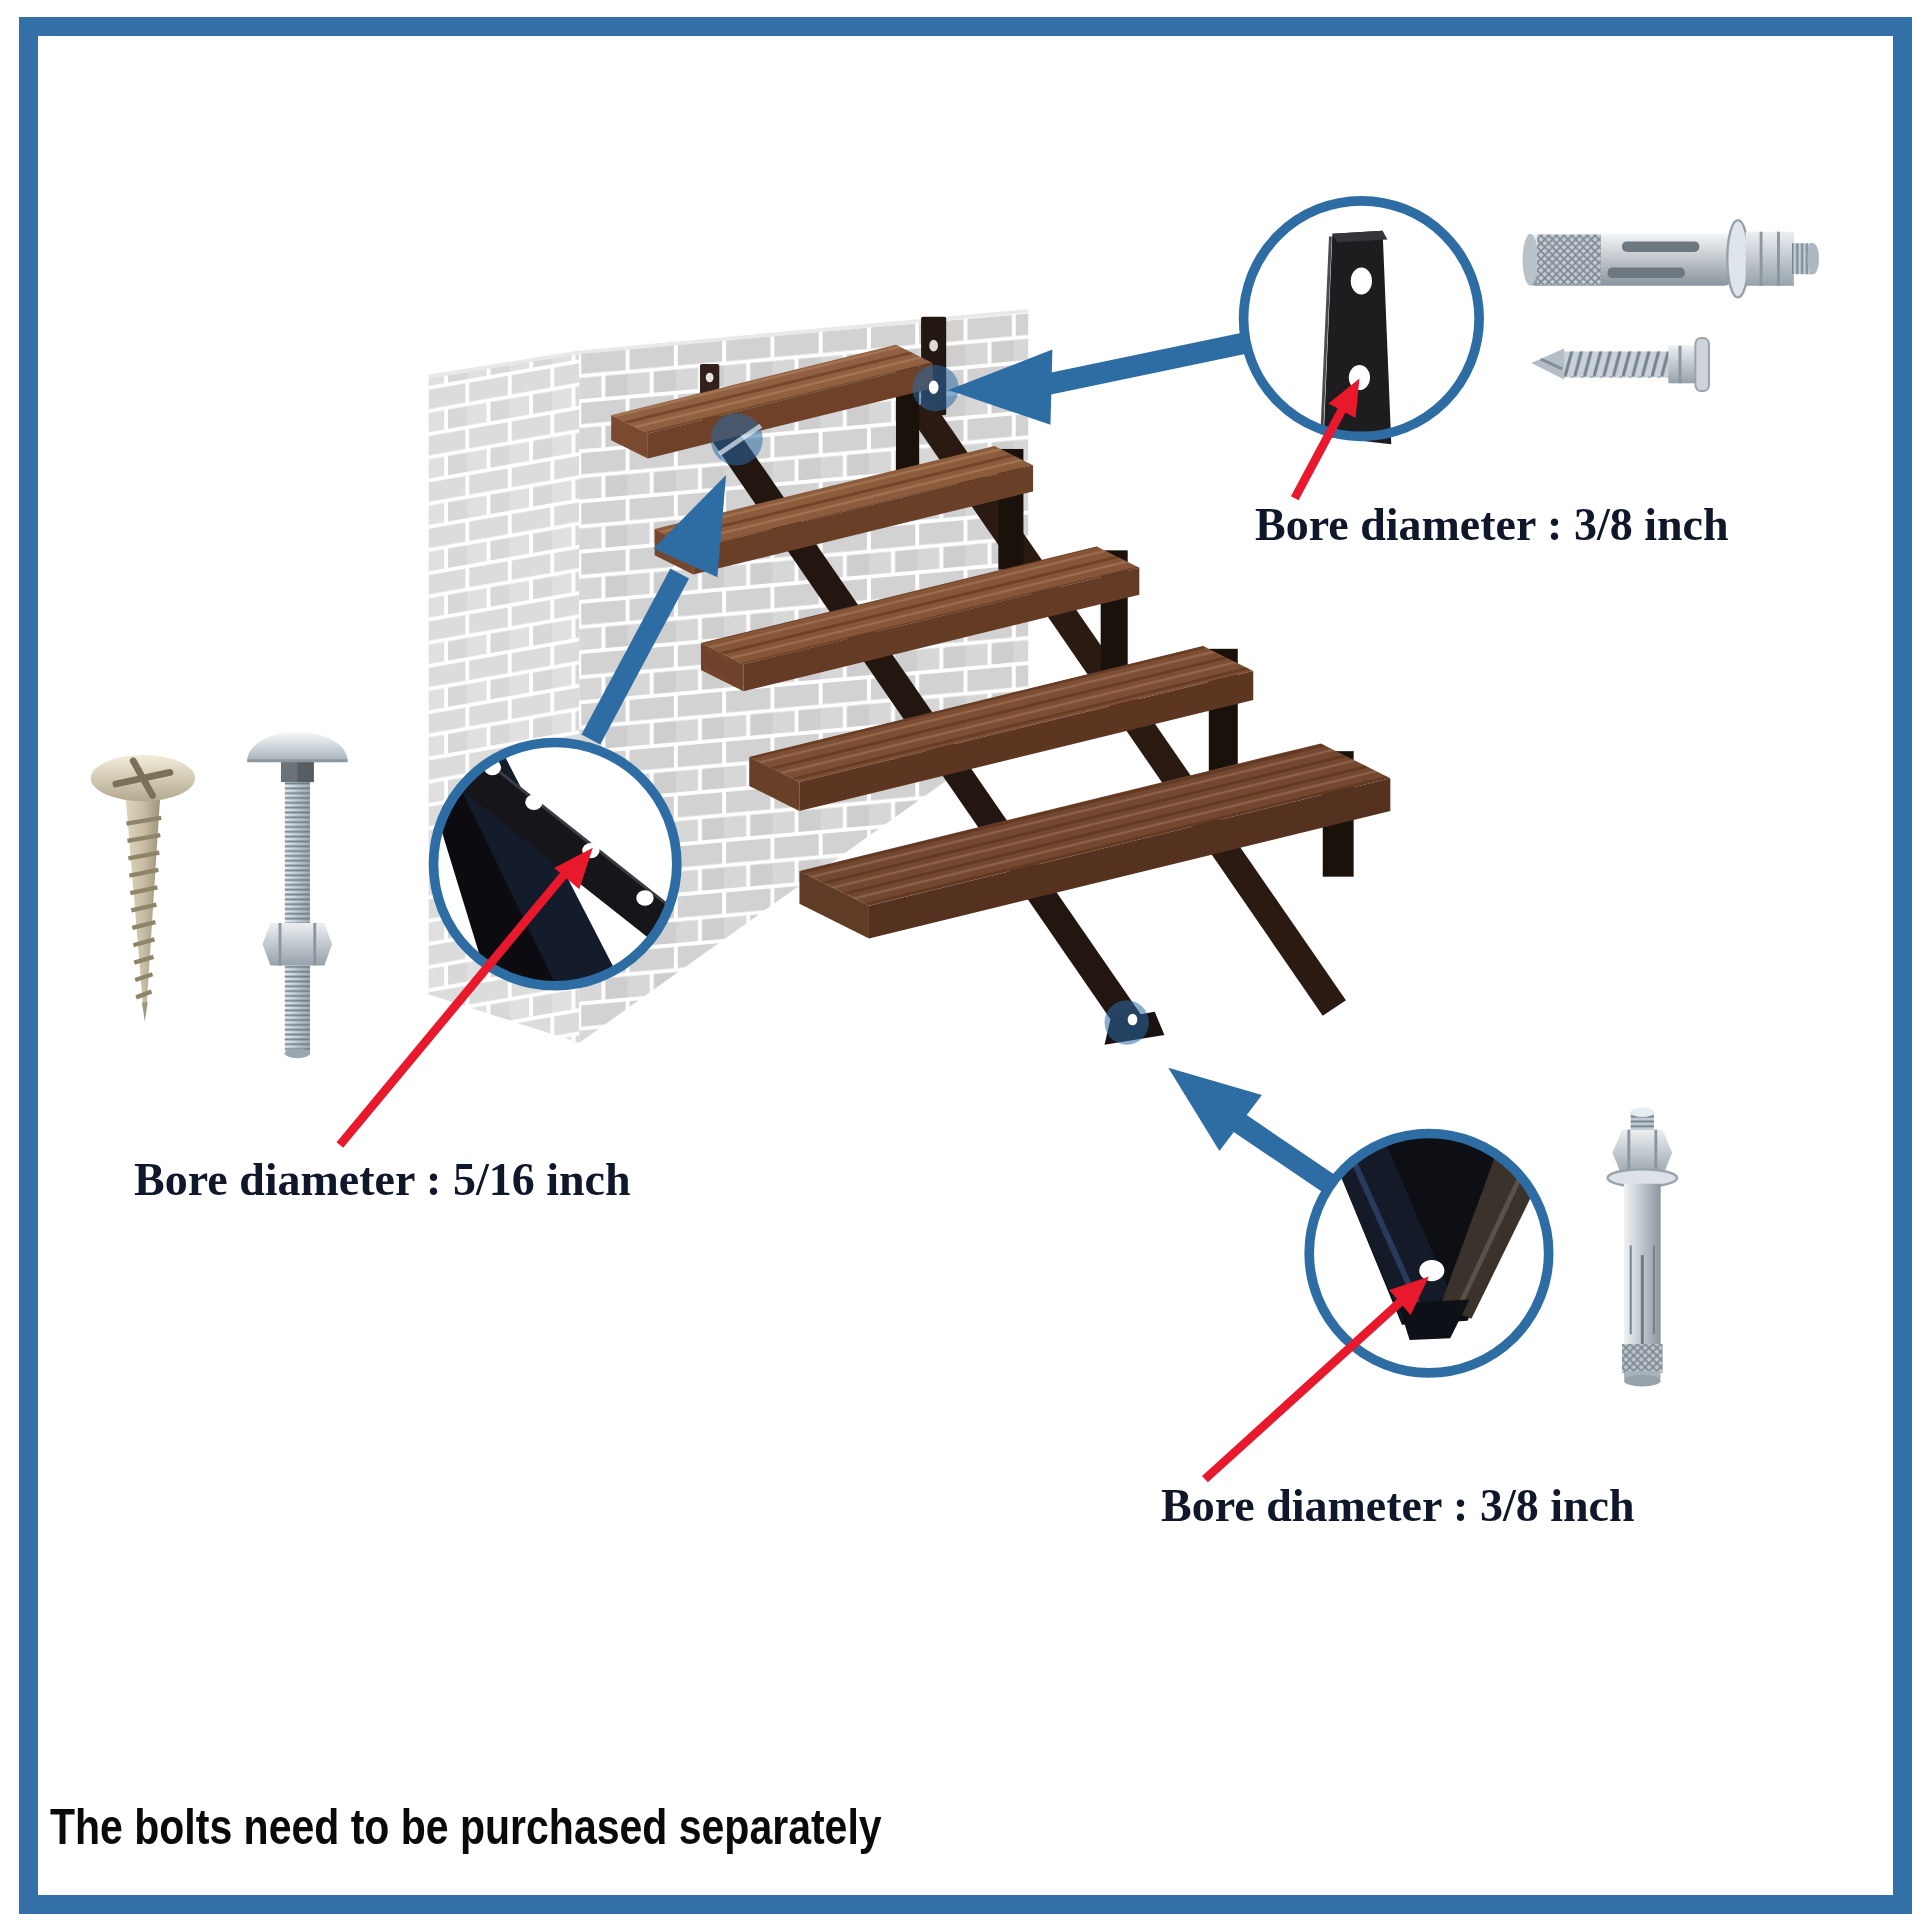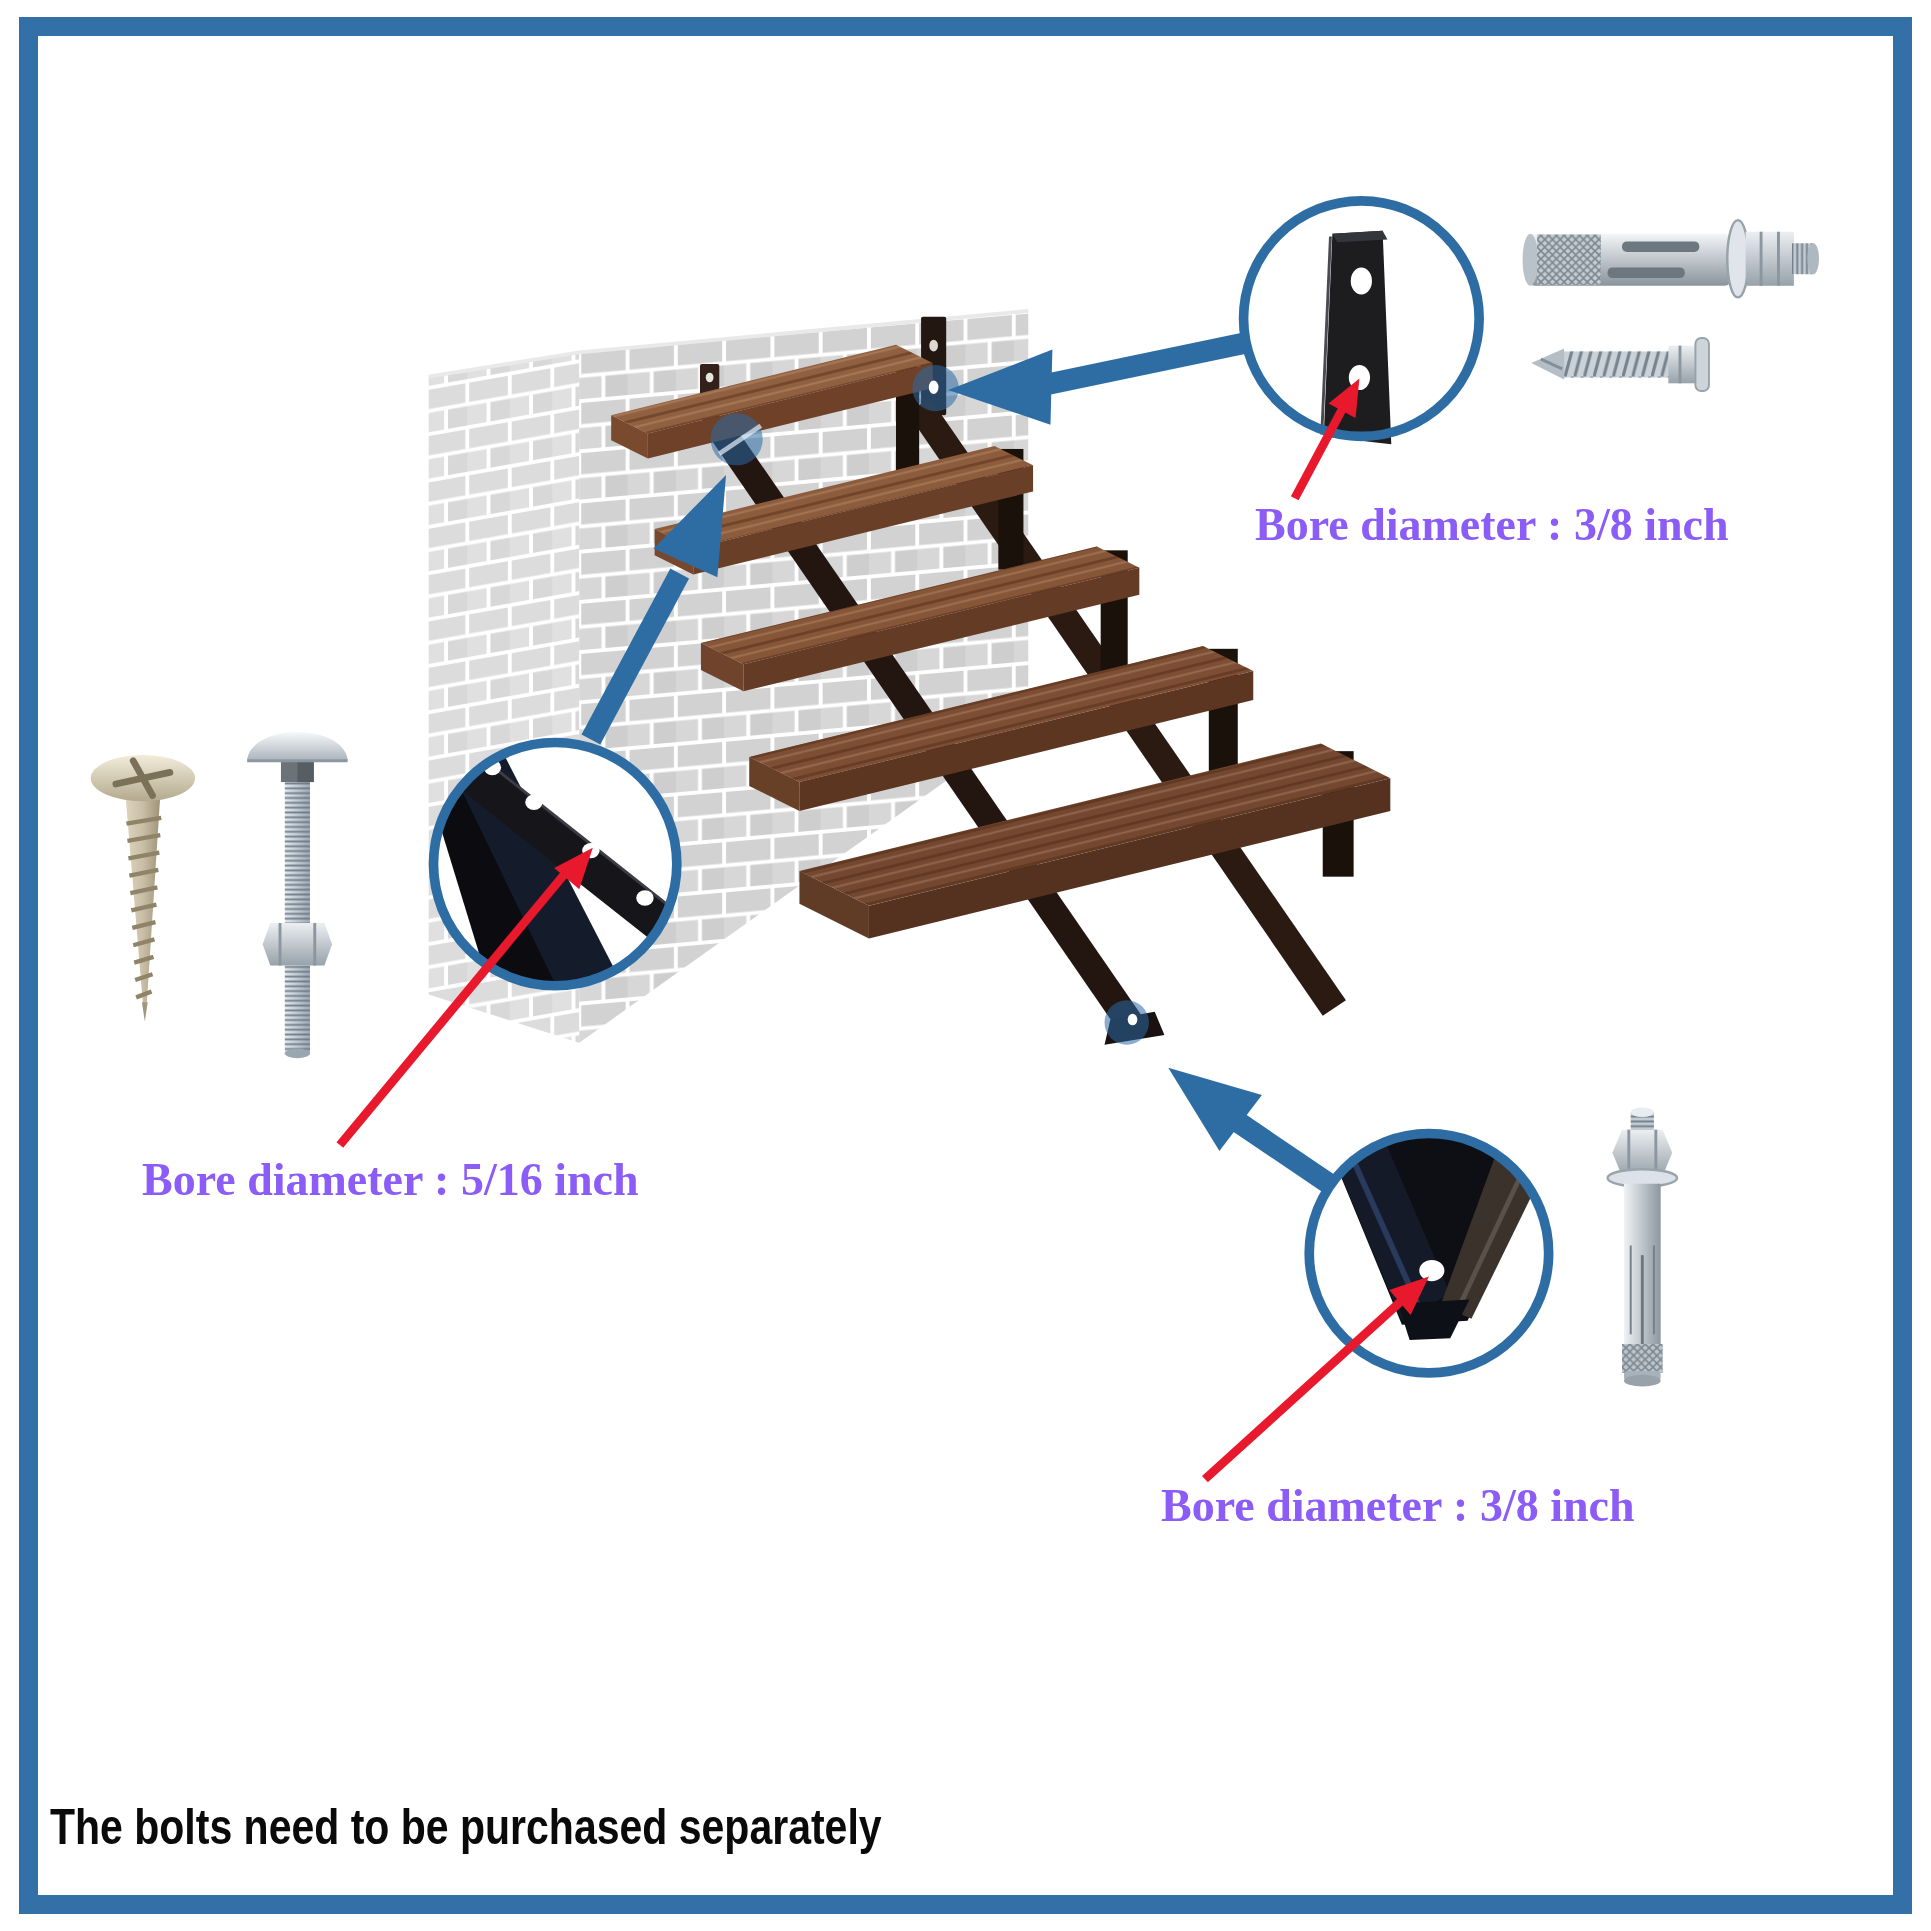--- a/index.html
+++ b/index.html
@@ -1,19 +1,19 @@
 <!DOCTYPE html>
 <html><head>
 <meta charset="utf-8">
 <style>
   html,body{margin:0;padding:0;background:#ffffff;}
   body{position:relative;width:1931px;height:1931px;font-family:"Liberation Sans",sans-serif;overflow:hidden;}
   .frame{position:absolute;left:19.3px;top:17.4px;right:19.3px;bottom:17.4px;border:19.3px solid #3470a8;pointer-events:none;}
   .scene{position:absolute;left:0;top:0;width:1931px;height:1931px;}
-  .red-label{position:absolute;color:#8b5cf6;font-family:"Liberation Serif",serif;font-weight:bold;font-size:46px;white-space:nowrap;}
+  .red-label{position:absolute;color:#0f172a;font-family:"Liberation Serif",serif;font-weight:bold;font-size:46px;white-space:nowrap;}
   .footer-note{position:absolute;left:50px;top:1798px;color:#0a0a0a;font-family:"Liberation Sans",sans-serif;font-weight:bold;font-size:50px;transform:scaleX(0.82);transform-origin:left center;white-space:nowrap;}
 </style>
 </head>
 <body>
 
 <svg class="scene" viewBox="0 0 2000 2000" xmlns="http://www.w3.org/2000/svg">
   <defs>
     <pattern id="brickF" width="50" height="52" patternUnits="userSpaceOnUse" patternTransform="skewY(-5)">
       <rect width="50" height="52" fill="#ffffff"></rect>
       <rect x="2" y="2" width="46" height="22" fill="#d2d2d2"></rect>
@@ -295,20 +295,20 @@
     <line x1="1713" y1="1290" x2="1713" y2="1382" stroke="#76808a" stroke-width="2"></line>
     <rect x="1680" y="1392" width="42" height="30" fill="#bcc5cc"></rect>
     <rect x="1680" y="1392" width="42" height="30" fill="url(#knurl)"></rect>
     <rect x="1682" y="1420" width="38" height="10" rx="4" fill="#a8b2ba"></rect>
     <ellipse cx="1701" cy="1430" rx="19" ry="6" fill="#98a2aa"></ellipse>
   </g>
 </svg>
 
 <div class="red-label" style="left:1255px;top:498px;">Bore diameter : 3/8 inch</div>
 
-<div class="red-label" style="left:142px;top:1153px;">Bore diameter : 5/16 inch</div>
+<div class="red-label" style="left:134px;top:1153px;">Bore diameter : 5/16 inch</div>
 
 <div class="red-label" style="left:1161px;top:1479px;">Bore diameter : 3/8 inch</div>
 
 <div class="footer-note">The bolts need to be purchased separately</div>
 
 <div class="frame"></div>
 
 
 </body></html>

